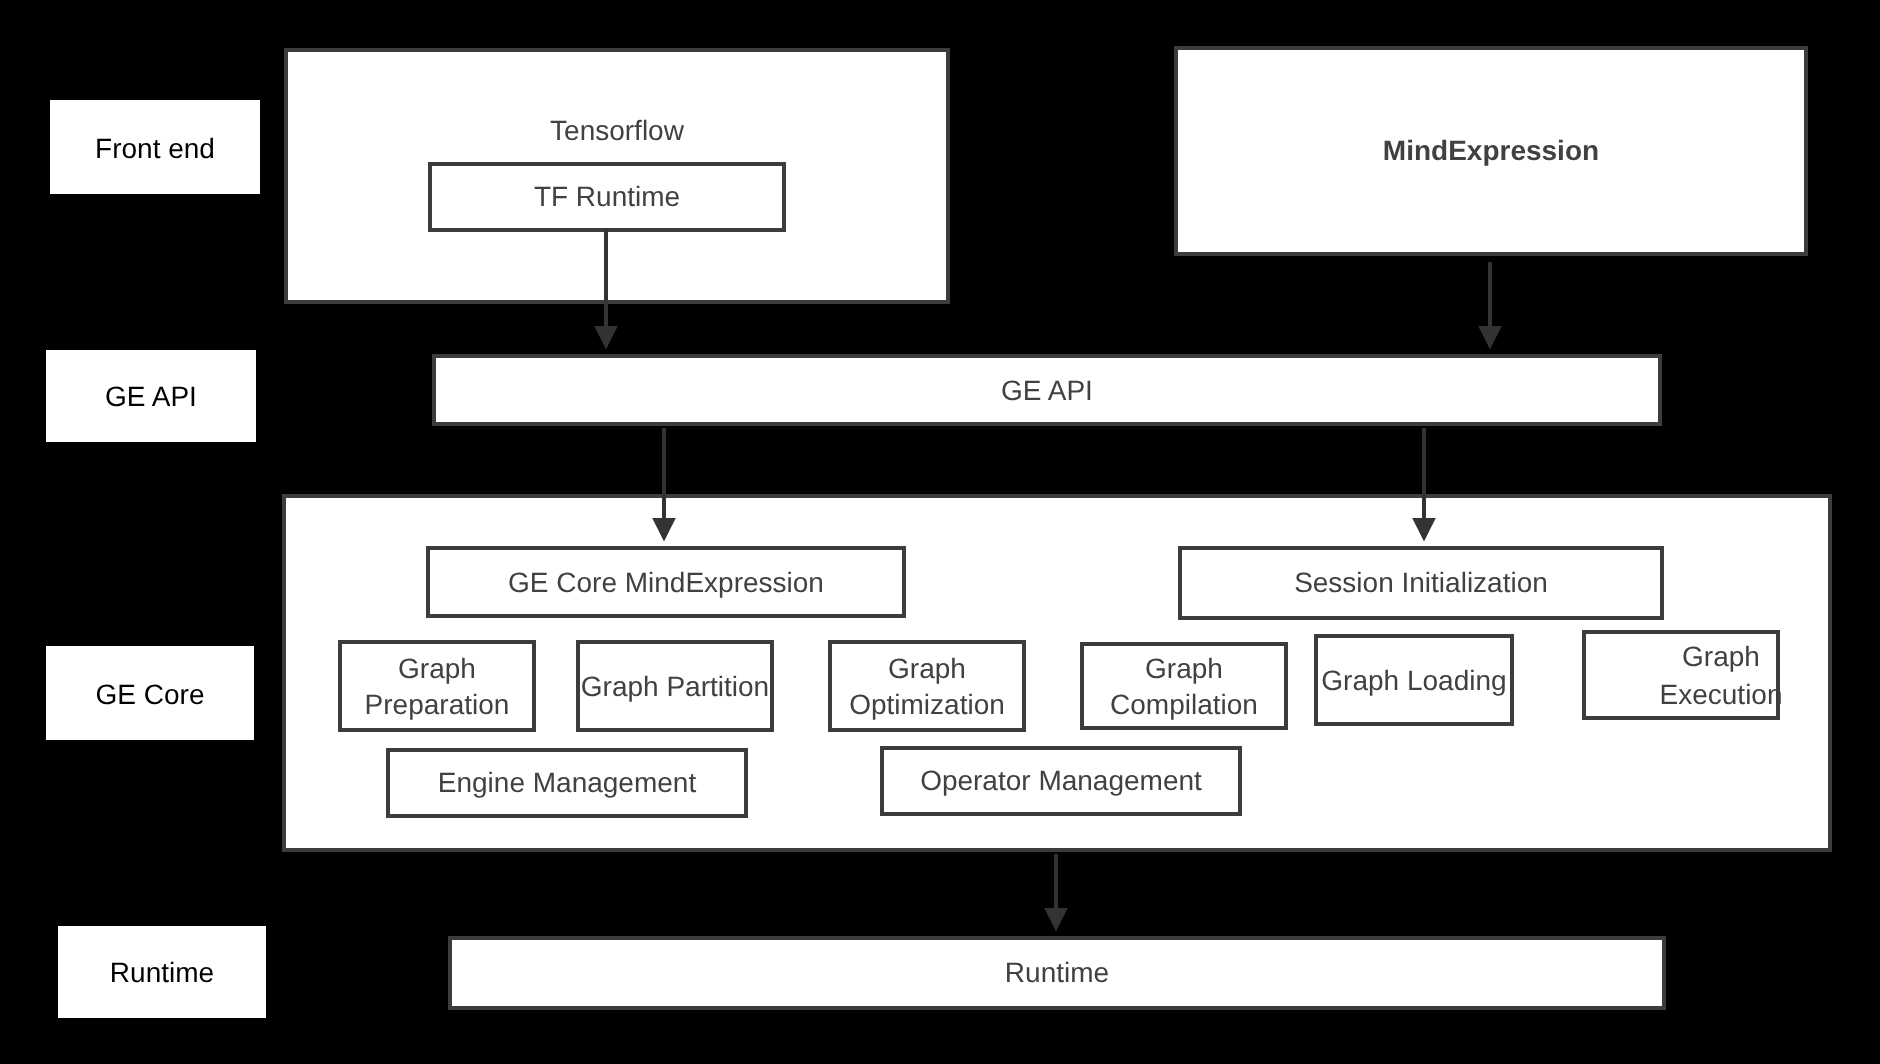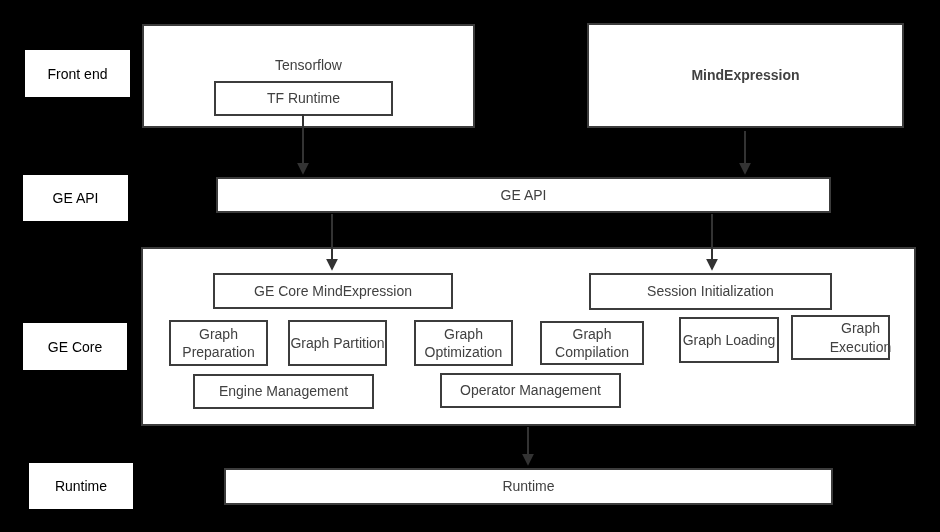--- a/index.html
+++ b/index.html
@@ -60,40 +60,40 @@
 </head>
 <body>
 
 <div id="canvas">
 
   <div class="side-label" style="left:25px; top:50px; width:105px; height:47px;">Front end</div>
   <div class="side-label" style="left:23px; top:175px; width:105px; height:46px;">GE API</div>
   <div class="side-label" style="left:23px; top:323px; width:104px; height:47px;">GE Core</div>
   <div class="side-label" style="left:29px; top:463px; width:104px; height:46px;">Runtime</div>
 
-  <div class="wbox" style="left:142px; top:24px; width:333px; height:104px;">
+  <div class="wbox" style="left:142px; top:24px; width:333px; height:128px;">
     <span class="container-label" style="top:30px;">Tensorflow</span>
     <div class="wbox" style="left:70px; top:55px; width:179px; height:35px;">TF Runtime</div>
   </div>
 
   <div class="wbox" style="left:587px; top:23px; width:317px; height:105px;font-weight:bold;">MindExpression</div>
 
   <div class="wbox" style="left:216px; top:177px; width:615px; height:36px;">GE API</div>
 
   <div class="wbox" style="left:141px; top:247px; width:775px; height:179px;">
 
     <div class="wbox" style="left:70px; top:24px; width:240px; height:36px;">GE Core MindExpression</div>
 
     <div class="wbox" style="left:446px; top:24px; width:243px; height:37px;">Session Initialization</div>
 
     <div class="wbox" style="left:26px; top:71px; width:99px; height:46px;">Graph Preparation</div>
     <div class="wbox" style="left:145px; top:71px; width:99px; height:46px;">Graph Partition</div>
     <div class="wbox" style="left:271px; top:71px; width:99px; height:46px;">Graph Optimization</div>
     <div class="wbox" style="left:397px; top:72px; width:104px; height:44px;">Graph Compilation</div>
-    <div class="wbox" style="left:536px; top:68px; width:100px; height:46px;text-align:right;">Graph Loading</div>
+    <div class="wbox" style="left:514px; top:68px; width:100px; height:46px;text-align:right;">Graph Loading</div>
     <div class="wbox" style="left:648px; top:66px; width:99px; height:45px;padding-left:40px;">Graph Execution</div>
 
     <div class="wbox" style="left:297px; top:124px; width:181px; height:35px;">Operator Management</div>
     <div class="wbox" style="left:50px; top:125px; width:181px; height:35px;">Engine Management</div>
   </div>
 
   <div class="wbox" style="left:224px; top:468px; width:609px; height:37px;">Runtime</div>
 
   <svg id="arrow-overlay" viewBox="0 0 940 532" xmlns="http://www.w3.org/2000/svg">
     <defs>

